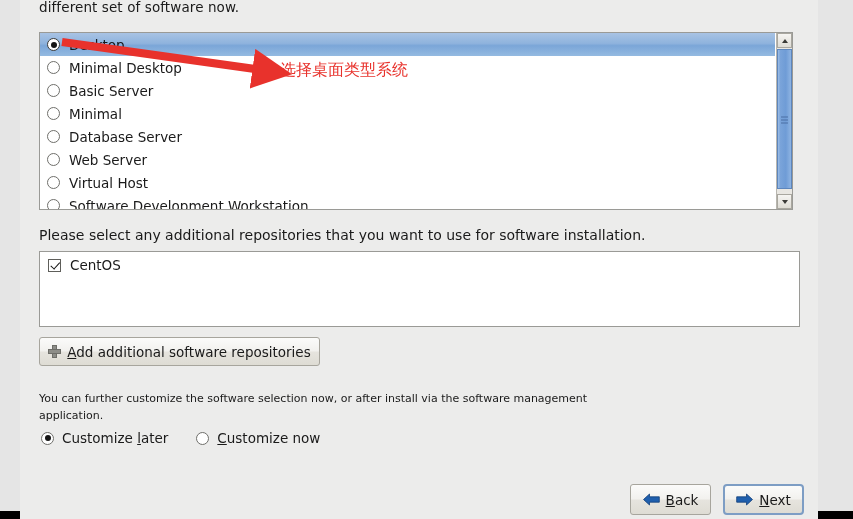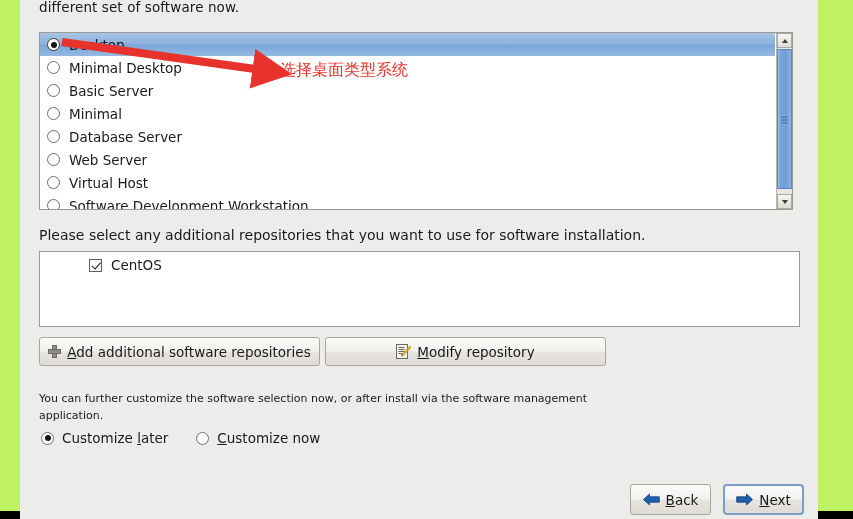--- a/index.html
+++ b/index.html
@@ -12,21 +12,21 @@
     height: 519px;
     overflow: hidden;
     font-family: "DejaVu Sans", "Liberation Sans", sans-serif;
   }
 
   
   #screen {
     position: relative;
     width: 853px;
     height: 511px;
-    background: #bef264;
+    background: #e5e5e5;
   }
   #page {
     position: absolute;
     left: 20px;
     top: 0;
     width: 798px;
     height: 519px;
     background: #ececeb;
     overflow: hidden;
   }
@@ -175,21 +175,20 @@
     width: 761px;
     height: 76px;
     background: #ffffff;
     border: 1px solid #9a9a96;
     box-sizing: border-box;
   }
   .repo-row {
     display: flex;
     align-items: center;
     padding: 5px 12px 0 8px;
-    margin-left: 41px;
   }
   .checkbox {
     width: 13px;
     height: 13px;
     border: 1px solid #5e5e5a;
     background: #ffffff;
     box-sizing: border-box;
     position: relative;
     flex: 0 0 auto;
   }
@@ -413,34 +412,20 @@
         <span class="checkbox checked"></span>
         <span class="clabel">CentOS</span>
       </div>
     </div>
 
     <div class="btn" id="btn-add-repo">
       <span class="plus-icon"></span>
       <span class="lbl"><u>A</u><span>dd additional software repositories</span></span>
     </div>
 
-    <div class="btn" id="btn-modify-repo">
-      <span class="edit-icon">
-        <svg width="15" height="15" viewBox="0 0 15 15">
-          <rect x="0.5" y="0.5" width="11" height="14" fill="#f5f3ea" stroke="#6a6a64"></rect>
-          <line x1="2.5" y1="3.5" x2="8.5" y2="3.5" stroke="#6a6a64"></line>
-          <line x1="2.5" y1="5.5" x2="8.5" y2="5.5" stroke="#6a6a64"></line>
-          <line x1="2.5" y1="7.5" x2="8.5" y2="7.5" stroke="#6a6a64"></line>
-          <line x1="2.5" y1="9.5" x2="6.5" y2="9.5" stroke="#6a6a64"></line>
-          <polygon points="13.8,2.2 15,3.6 7.2,11.4 5.4,12.2 6.1,10.3" fill="#f2c21f" stroke="#9a7a10" stroke-width="0.7"></polygon>
-          <polygon points="5.4,12.2 6.1,10.3 7.0,11.1" fill="#4a4a46"></polygon>
-        </svg>
-      </span>
-      <span class="lbl"><u>M</u><span>odify repository</span></span>
-    </div>
 
     <div class="customize-text">You can further customize the software selection now, or after install via the software management application.</div>
 
     <div class="customize-radios">
       <div class="cr-item">
         <span class="radio checked"></span>
         <span class="crlabel"><span>Customize </span><u>l</u><span>ater</span></span>
       </div>
       <div class="cr-item">
         <span class="radio"></span>

